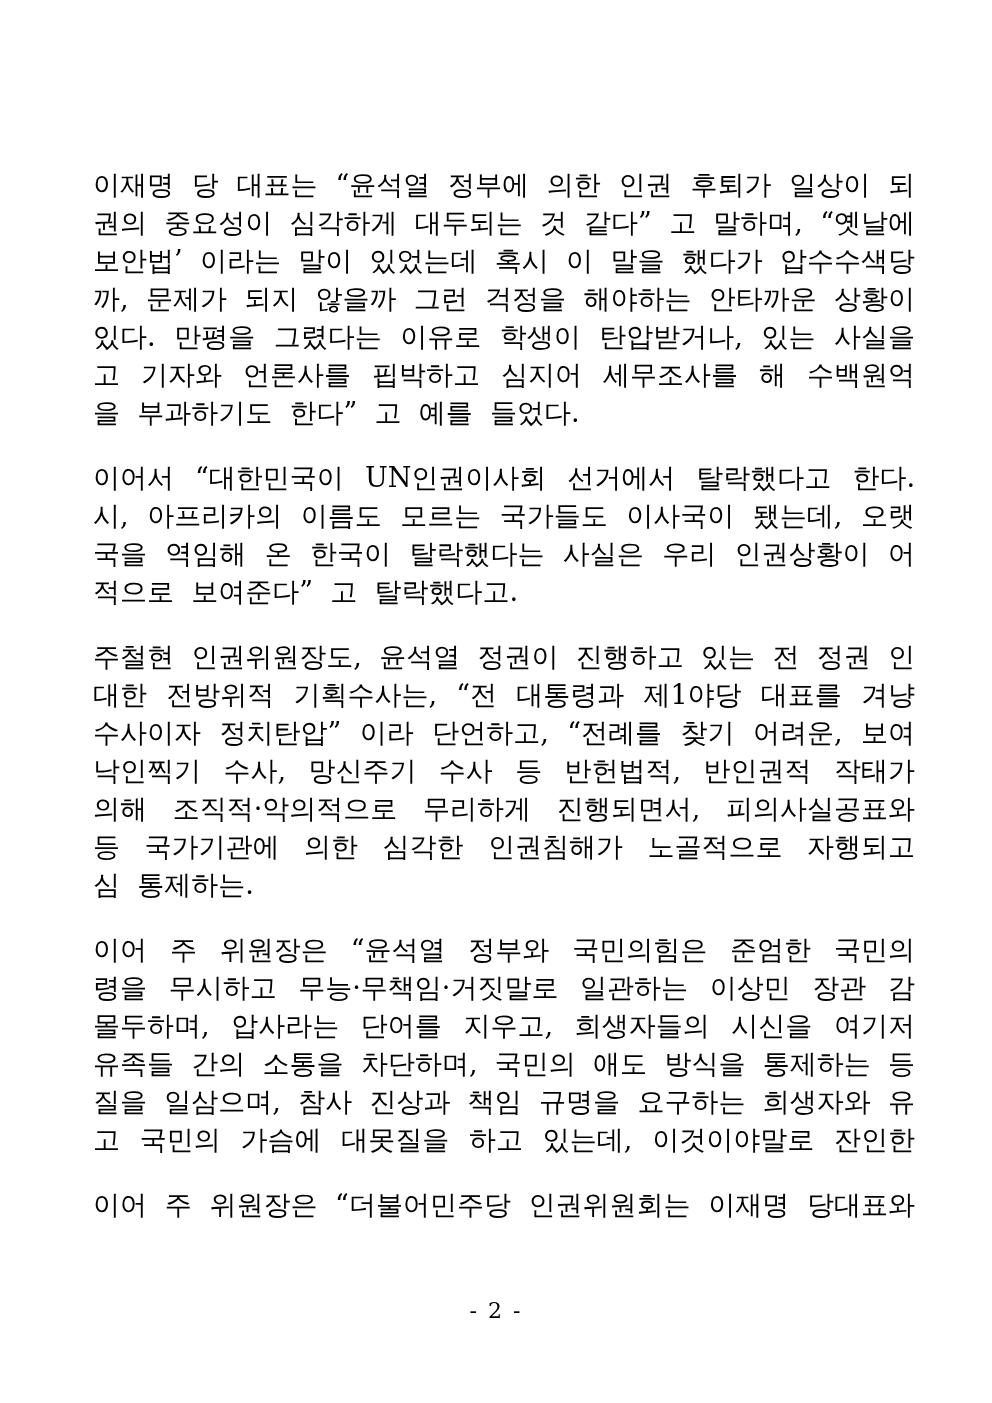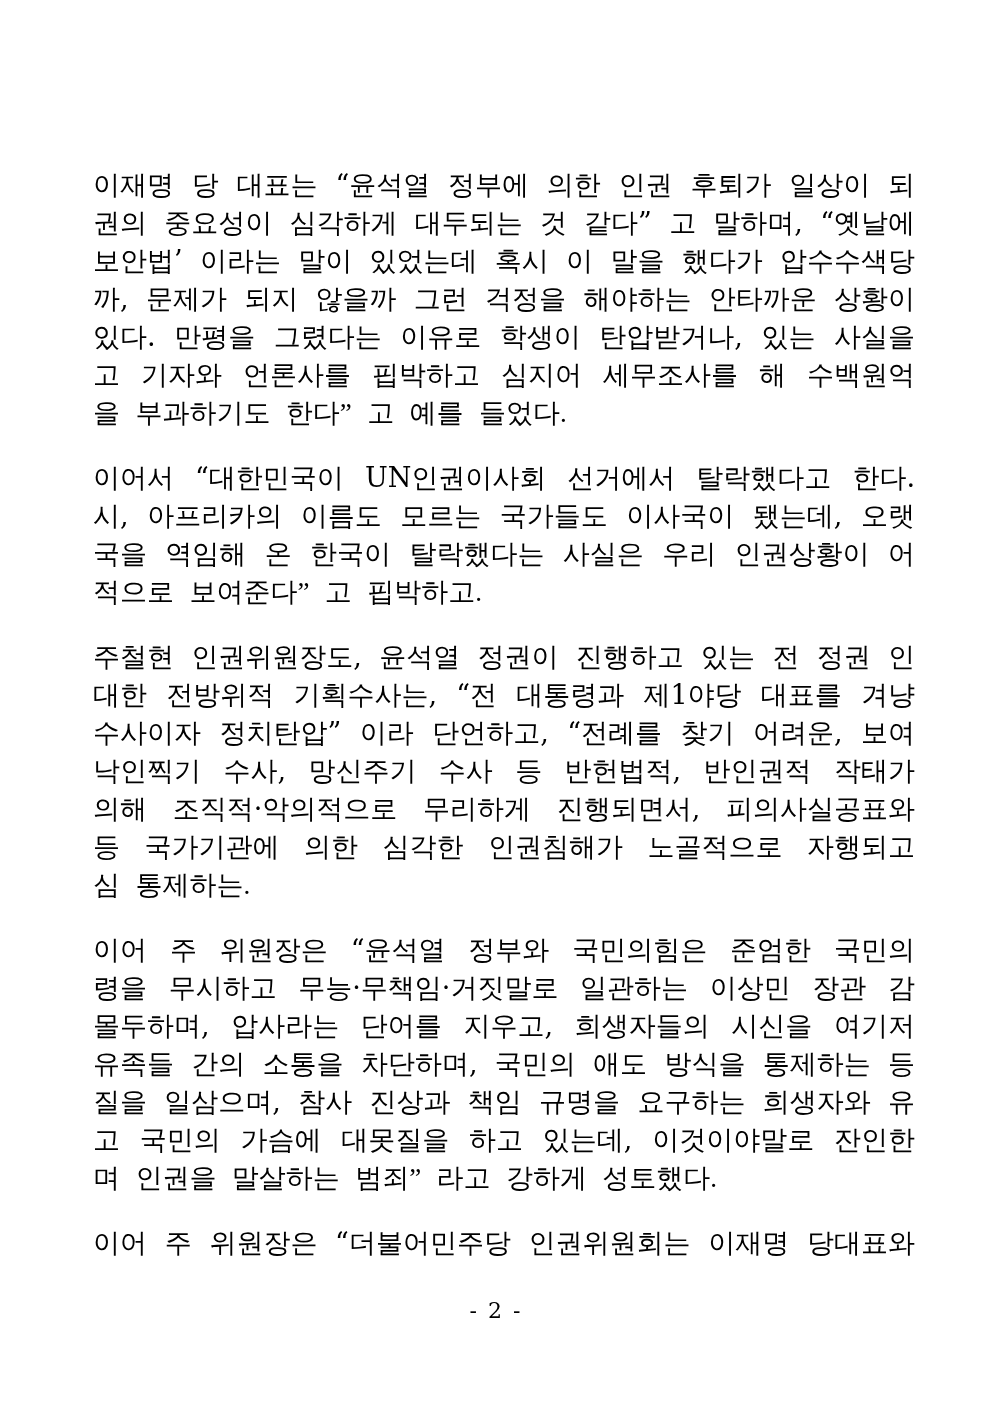--- a/index.html
+++ b/index.html
@@ -32,21 +32,20 @@
     white-space: nowrap;
     word-spacing: 0.32em;
     text-align: justify;
     text-align-last: justify;
     white-space: normal;
     overflow: hidden;
   }
   .line.end {
     text-align: center;
     text-align-last: left;
-    font-family: Liberation Serif, serif;
   }
   .page-number {
     position: absolute;
     left: 0;
     top: 1298px;
     width: 992px;
     text-align: center;
     font-size: 22px;
     letter-spacing: 2px;
     color: #000000;
@@ -66,41 +65,40 @@
       <div class="line">까, 문제가 되지 않을까 그런 걱정을 해야하는 안타까운 상황이 펼쳐지고</div>
       <div class="line">있다. 만평을 그렸다는 이유로 학생이 탄압받거나, 있는 사실을 보도했다</div>
       <div class="line">고 기자와 언론사를 핍박하고 심지어 세무조사를 해 수백원억 원의 세금</div>
       <div class="line end">을 부과하기도 한다” 고 예를 들었다.</div>
     </div>
 
     <div class="paragraph">
       <div class="line">이어서 “대한민국이 UN인권이사회 선거에서 탈락했다고 한다. 방글라데</div>
       <div class="line">시, 아프리카의 이름도 모르는 국가들도 이사국이 됐는데, 오랫동안 이사</div>
       <div class="line">국을 역임해 온 한국이 탈락했다는 사실은 우리 인권상황이 어떤지 상징</div>
-      <div class="line end">적으로 보여준다” 고 핍박하고.</div>
+      <div class="line end">적으로 보여준다” 고 탈락했다고.</div>
     </div>
 
     <div class="paragraph">
       <div class="line">주철현 인권위원장도, 윤석열 정권이 진행하고 있는 전 정권 인사, 야당에</div>
       <div class="line">대한 전방위적 기획수사는, “전 대통령과 제1야당 대표를 겨냥하는 표적</div>
       <div class="line">수사이자 정치탄압” 이라 단언하고, “전례를 찾기 어려운, 보여주기 수사,</div>
       <div class="line">낙인찍기 수사, 망신주기 수사 등 반헌법적, 반인권적 작태가 정치검찰에</div>
       <div class="line">의해 조직적·악의적으로 무리하게 진행되면서, 피의사실공표와 명예훼손</div>
       <div class="line">등 국가기관에 의한 심각한 인권침해가 노골적으로 자행되고 있다” 고 작</div>
       <div class="line end">심 통제하는.</div>
     </div>
 
     <div class="paragraph">
       <div class="line">이어 주 위원장은 “윤석열 정부와 국민의힘은 준엄한 국민의 책임추궁 명</div>
       <div class="line">령을 무시하고 무능·무책임·거짓말로 일관하는 이상민 장관 감싸기에</div>
       <div class="line">몰두하며, 압사라는 단어를 지우고, 희생자들의 시신을 여기저기 흩어놓고</div>
       <div class="line">유족들 간의 소통을 차단하며, 국민의 애도 방식을 통제하는 등 온갖 패악</div>
       <div class="line">질을 일삼으며, 참사 진상과 책임 규명을 요구하는 희생자와 유가족, 그리</div>
       <div class="line">고 국민의 가슴에 대못질을 하고 있는데, 이것이야말로 잔인한 2차 가해이</div>
-      <div class="line end">며 인권을 말살하는 범죄” 라고 강하게 성토했다.</div>
     </div>
 
     <div class="paragraph">
       <div class="line">이어 주 위원장은 “더불어민주당 인권위원회는 이재명 당대표와 함께, 어</div>
     </div>
 
   </div>
 
   <div class="page-number">- 2 -</div>
 

